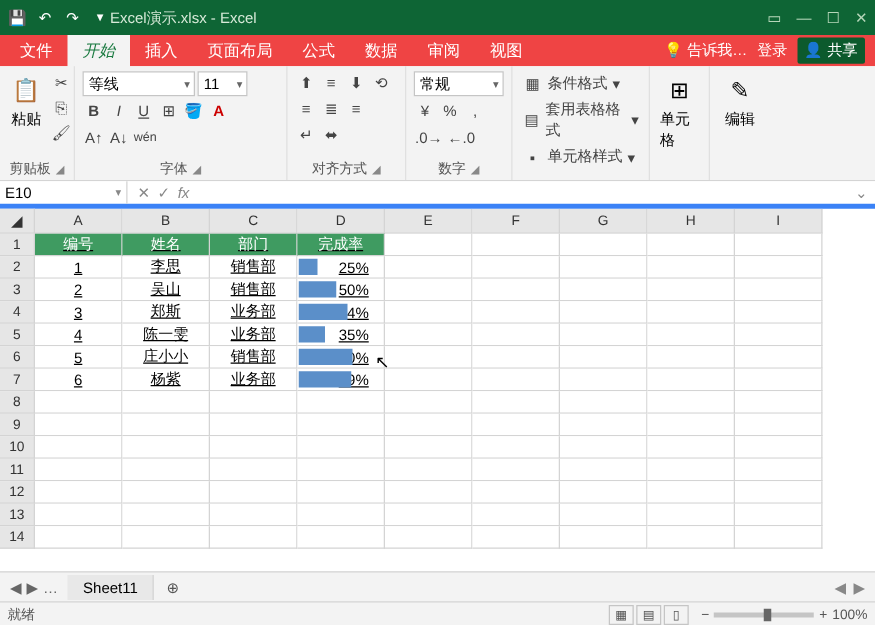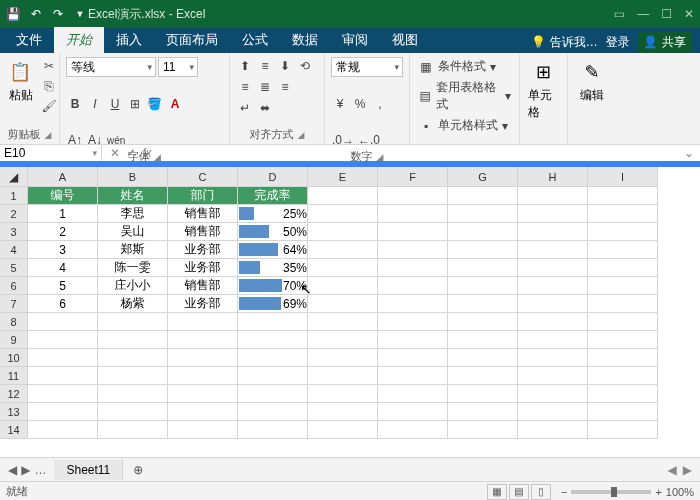--- a/index.html
+++ b/index.html
@@ -5,21 +5,21 @@
 * { margin:0; padding:0; box-sizing:border-box; font-family:"Microsoft YaHei","Segoe UI",sans-serif; }
 body { background:#fff; width:700px; height:500px; overflow:hidden; font-size:12px; }
 
 .title-bar { background:#0e6535; height:28px; display:flex; align-items:center; color:#fff; padding:0 6px; }
 .title-bar .qat { display:flex; gap:6px; align-items:center; }
 .title-bar .qat span { width:16px; height:16px; display:flex; align-items:center; justify-content:center; cursor:pointer; }
 .title-bar .title { flex:1; font-size:12px; color:#d8ead9; }
 .win-btns { display:flex; gap:12px; color:#b5d6b9; }
 .win-btns span { cursor:pointer; font-size:12px; }
 
-.tabs { background:#0c4a6e; display:flex; align-items:flex-end; height:25px; padding-left:4px; color:#fff; }
+.tabs { background:#ef4444; display:flex; align-items:center; height:25px; padding-left:4px; color:#fff; }
 .tab { padding:4px 12px; cursor:pointer; font-size:13px; }
 .tab.active { background:#f3f3f3; color:#1a7a40;font-style:italic; }
 .tabs .right { margin-left:auto; display:flex; align-items:center; gap:8px; padding-right:8px; }
 .share-btn { background:#0c5a2d; padding:2px 6px; border-radius:2px; }
 
 .ribbon { background:#f3f3f3; border-bottom:1px solid #d4d4d4; height:92px; display:flex; }
 .group { border-right:1px solid #e0e0e0; padding:4px 6px 2px; display:flex; flex-direction:column; justify-content:space-between; }
 .group-label { text-align:center; font-size:11px; color:#555; display:flex; justify-content:center; align-items:center; gap:4px; }
 .dlg-launcher { font-size:9px; color:#888; cursor:pointer; }
 .group-body { display:flex; gap:4px; align-items:flex-start; }
@@ -27,40 +27,40 @@
 .big-btn { display:flex; flex-direction:column; align-items:center; gap:2px; cursor:pointer; padding:2px; }
 .big-btn .ico { width:26px; height:26px; display:flex; align-items:center; justify-content:center; font-size:18px; }
 .small-row { display:flex; gap:2px; align-items:center; }
 .sbtn { min-width:18px; height:18px; display:flex; align-items:center; justify-content:center; cursor:pointer; font-size:12px; color:#444; border:1px solid transparent; }
 .combo { border:1px solid #c5c5c5; background:#fff; height:20px; padding:0 14px 0 4px; font-size:12px; display:flex; align-items:center; position:relative; cursor:pointer; }
 .combo::after { content:"▾"; position:absolute; right:3px; color:#666; font-size:9px; }
 .stack { display:flex; flex-direction:column; gap:2px; }
 .item-row { display:flex; align-items:center; gap:4px; cursor:pointer; font-size:12px; color:#444; padding:1px 2px; }
 .item-row .ico { width:16px; text-align:center; }
 
-.namebox-row { display:flex; align-items:center; border-bottom:6px solid #3b82f6; height:22px; background:#fff;justify-content:flex-end; }
+.namebox-row { display:flex; align-items:center; border-bottom:4px solid #3b82f6; height:22px; background:#fff;justify-content:flex-end; }
 .namebox { width:102px; border-right:1px solid #d4d4d4; padding:0 4px; display:flex; align-items:center; height:100%; justify-content:space-between; }
 .namebox::after { content:"▾"; color:#888; font-size:9px; }
 .fx-btns { display:flex; gap:6px; padding:0 8px; color:#888; }
 .fx-btns span { cursor:pointer; }
 .formula-bar { flex:1; padding:0 6px; }
 .fbar-expand { padding:0 6px; color:#888; cursor:pointer; }
 
 .grid-wrap { display:flex; height:290px; }
 .row-headers { display:flex; flex-direction:column; }
 .corner, .colh, .rowh { background:#e6e6e6; border:1px solid #d4d4d4; border-top:none; border-left:none; display:flex; align-items:center; justify-content:center; color:#333; }
 .corner { width:28px; height:20px; }
 .rowh { width:28px; height:18px; font-size:11px; }
 .col-headers { display:flex; }
 .colh { height:20px; font-size:11px; width:70px; }
 .cells { position:relative; }
-.row { display:flex; }
+.row { display:flex;text-decoration:underline; }
 .cell { width:70px; height:18px; border-right:1px solid #d4d4d4; border-bottom:1px solid #d4d4d4; font-size:12px; display:flex; align-items:center; justify-content:center; position:relative; background:#fff; }
 .hdr-cell { background:#3f9b61; color:#fff; font-weight:normal; }
-.bar-cell { justify-content:flex-end; padding-right:0; }
+.bar-cell { justify-content:flex-end; padding-right:12px; }
 .bar-cell .bar { position:absolute; left:1px; top:2px; bottom:2px; background:#5b8fc9; }
 .cursor-arrow { position:absolute; font-size:14px; color:#000; pointer-events:none; }
 
 .sheet-tabs { display:flex; align-items:center; border-top:1px solid #d4d4d4; height:24px; background:#f3f3f3; font-size:12px; }
 .sh-nav { display:flex; gap:4px; padding:0 8px; color:#666; }
 .sh-nav span { cursor:pointer; }
 .sh-tab { padding:3px 12px; border-right:1px solid #d4d4d4; cursor:pointer; background:#e8e8e8; }
 .sh-tab.active { background:#fff; color:#1a7a40; border-bottom:2px solid #1a7a40; }
 .sh-add { padding:0 10px; cursor:pointer; color:#555; }
 .sh-scroll { flex:1; display:flex; justify-content:flex-end; padding-right:8px; color:#888; gap:6px; }
@@ -121,21 +121,21 @@
         <span class="sbtn">🖌</span>
       </div>
     </div>
     <div class="group-label">
         <span>剪贴板</span>
         <span class="dlg-launcher">◢</span>
       </div>
   </div>
 
   <div class="group" style="width:170px">
-    <div class="stack" style="gap:18px">
+    <div class="stack" style="gap:3px">
       <div class="small-row">
         <div class="combo" style="width:90px">等线</div>
         <div class="combo" style="width:40px">11</div>
       </div>
       <div class="small-row">
         <span class="sbtn">
             <b>B</b>
           </span>
         <span class="sbtn">
             <i>I</i>
@@ -179,21 +179,21 @@
         <span class="sbtn">⬌</span>
       </div>
     </div>
     <div class="group-label">
         <span>对齐方式</span>
         <span class="dlg-launcher">◢</span>
       </div>
   </div>
 
   <div class="group" style="width:85px">
-    <div class="stack" style="gap:18px">
+    <div class="stack" style="gap:3px">
       <div class="combo" style="width:72px">常规</div>
       <div class="small-row">
         <span class="sbtn">¥</span>
         <span class="sbtn">%</span>
         <span class="sbtn">,</span>
       </div>
       <div class="small-row">
         <span class="sbtn">.0→</span>
         <span class="sbtn">←.0</span>
       </div>

